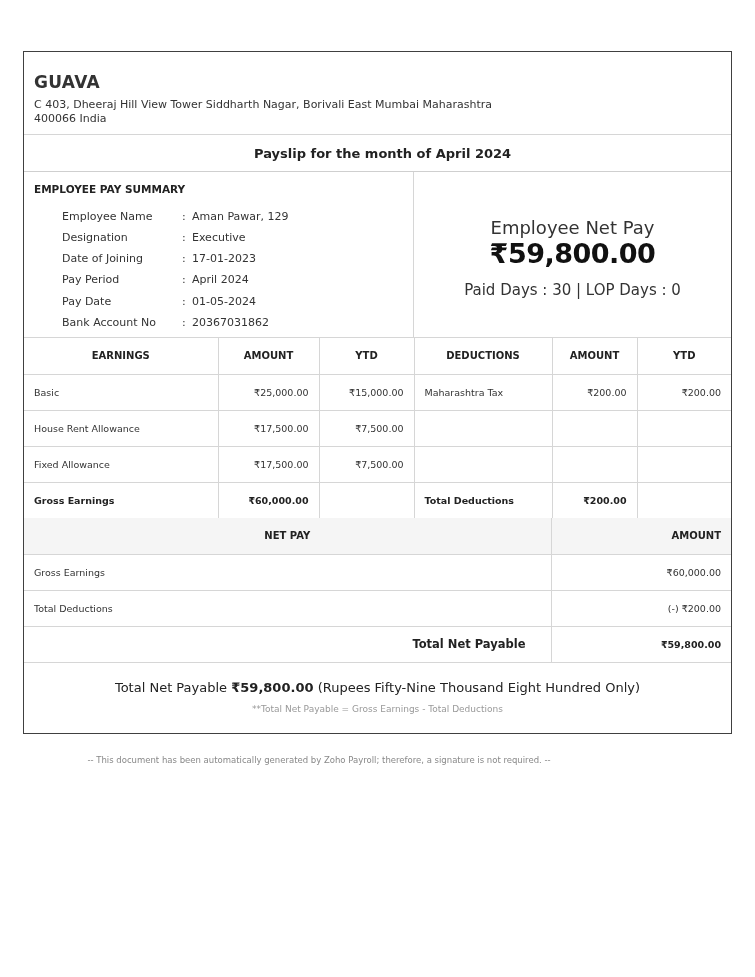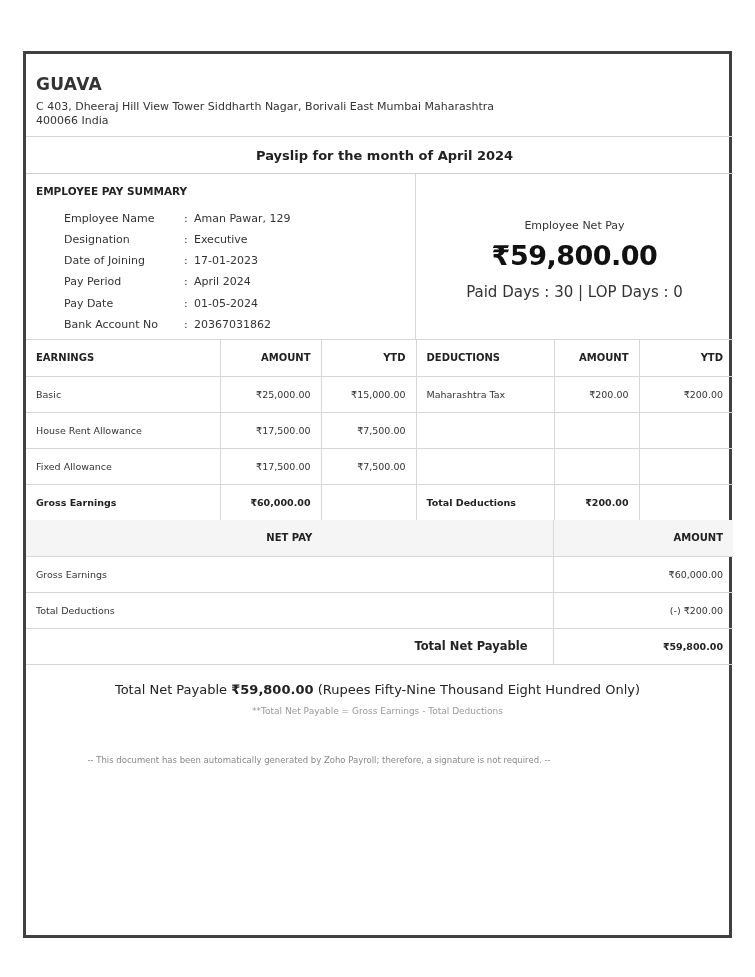--- a/index.html
+++ b/index.html
@@ -1,36 +1,36 @@
 <!DOCTYPE html>
 <html><head>
 <meta charset="utf-8">
 <style>
   * { box-sizing: border-box; margin: 0; padding: 0; }
   html, body { width: 755px; height: 977px; background: #ffffff; }
   body { font-family: "DejaVu Sans", "Liberation Sans", sans-serif; color: #222; position: relative; overflow: hidden; }
-  .sheet { position: absolute; left: 23px; top: 51px; width: 709px; height: 887px; border: 3px solid #404040; }
+  .sheet { position: absolute; left: 23px; top: 51px; width: 709px; height: 683px; border: 1px solid #404040; }
   .company { position: absolute; left: 0; top: 0; width: 707px; height: 83px; border-bottom: 1px solid #d6d6d6; }
   .company-name { position: absolute; left: 10px; top: 20px; font-size: 17px; font-weight: bold; color: #333; letter-spacing: 0.3px; }
   .company-addr { position: absolute; left: 10px; top: 46px; font-size: 11px; line-height: 14px; color: #333; width: 520px; }
   .title-bar { position: absolute; left: 0; top: 83px; width: 707px; height: 37px; border-bottom: 1px solid #cfcfcf; }
   .title-text { position: absolute; left: 230px; top: 11px; font-size: 13px; font-weight: bold; color: #222; }
   .summary { position: absolute; left: 0; top: 120px; width: 390px; height: 166px; border-right: 1px solid #d6d6d6; border-bottom: 1px solid #d6d6d6; }
   .summary-title { position: absolute; left: 10px; top: 11px; font-size: 10.5px; font-weight: bold; color: #222; }
   .kv { position: absolute; left: 10px; font-size: 11px; color: #333; }
   .kv .k { display: inline-block; width: 120px; margin-left: 28px; }
   .kv .c { display: inline-block; width: 10px; }
   .netbox { position: absolute; left: 390px; top: 120px; width: 317px; height: 166px; border-bottom: 1px solid #d6d6d6; text-align: center; }
-  .net-label { position: absolute; left: 0; right: 0; top: 45px; font-size: 11px; color: #333; }
+  .net-label { position: absolute; left: 0; right: 0; top: 45px; font-size: 18px; color: #333; }
   .net-amount { position: absolute; left: 0; right: 0; top: 66px; font-size: 27px; font-weight: bold; color: #111; letter-spacing: -0.5px; }
   .net-days { position: absolute; left: 0; right: 0; top: 109px; font-size: 15px; color: #333; }
   table.pay { position: absolute; left: 0; top: 286px; width: 707px; border-collapse: collapse; font-size: 9.5px; }
   table.pay td, table.pay th { border: 1px solid #d6d6d6; height: 36px; padding: 0 10px; color: #333; font-weight: normal; }
   table.pay th { font-weight: bold; color: #222; font-size: 10px; }
-  table.pay tr:first-child th, table.pay tr:first-child td { border-top: none; }
+  table.pay tr:first-child th, table.pay tr:first-child td { border-top: none; text-align: center; }
   table.pay .l { text-align: left; }
   table.pay .r { text-align: right; }
   table.pay .b { font-weight: bold; color: #222; }
   table.pay td:first-child, table.pay th:first-child { border-left: none; }
   table.pay td:last-child, table.pay th:last-child { border-right: none; }
   table.net { position: absolute; left: 0; top: 466px; width: 707px; border-collapse: collapse; font-size: 9.5px; }
   table.net td, table.net th { border-bottom: 1px solid #d6d6d6; height: 36px; padding: 0 10px; color: #333; }
   table.net th { font-weight: bold; color: #222; background: #f5f5f5; font-size: 10px; }
   table.net .c2 { border-left: 1px solid #d6d6d6; text-align: right; width: 180px; }
   table.net .b { font-weight: bold; color: #222; }

